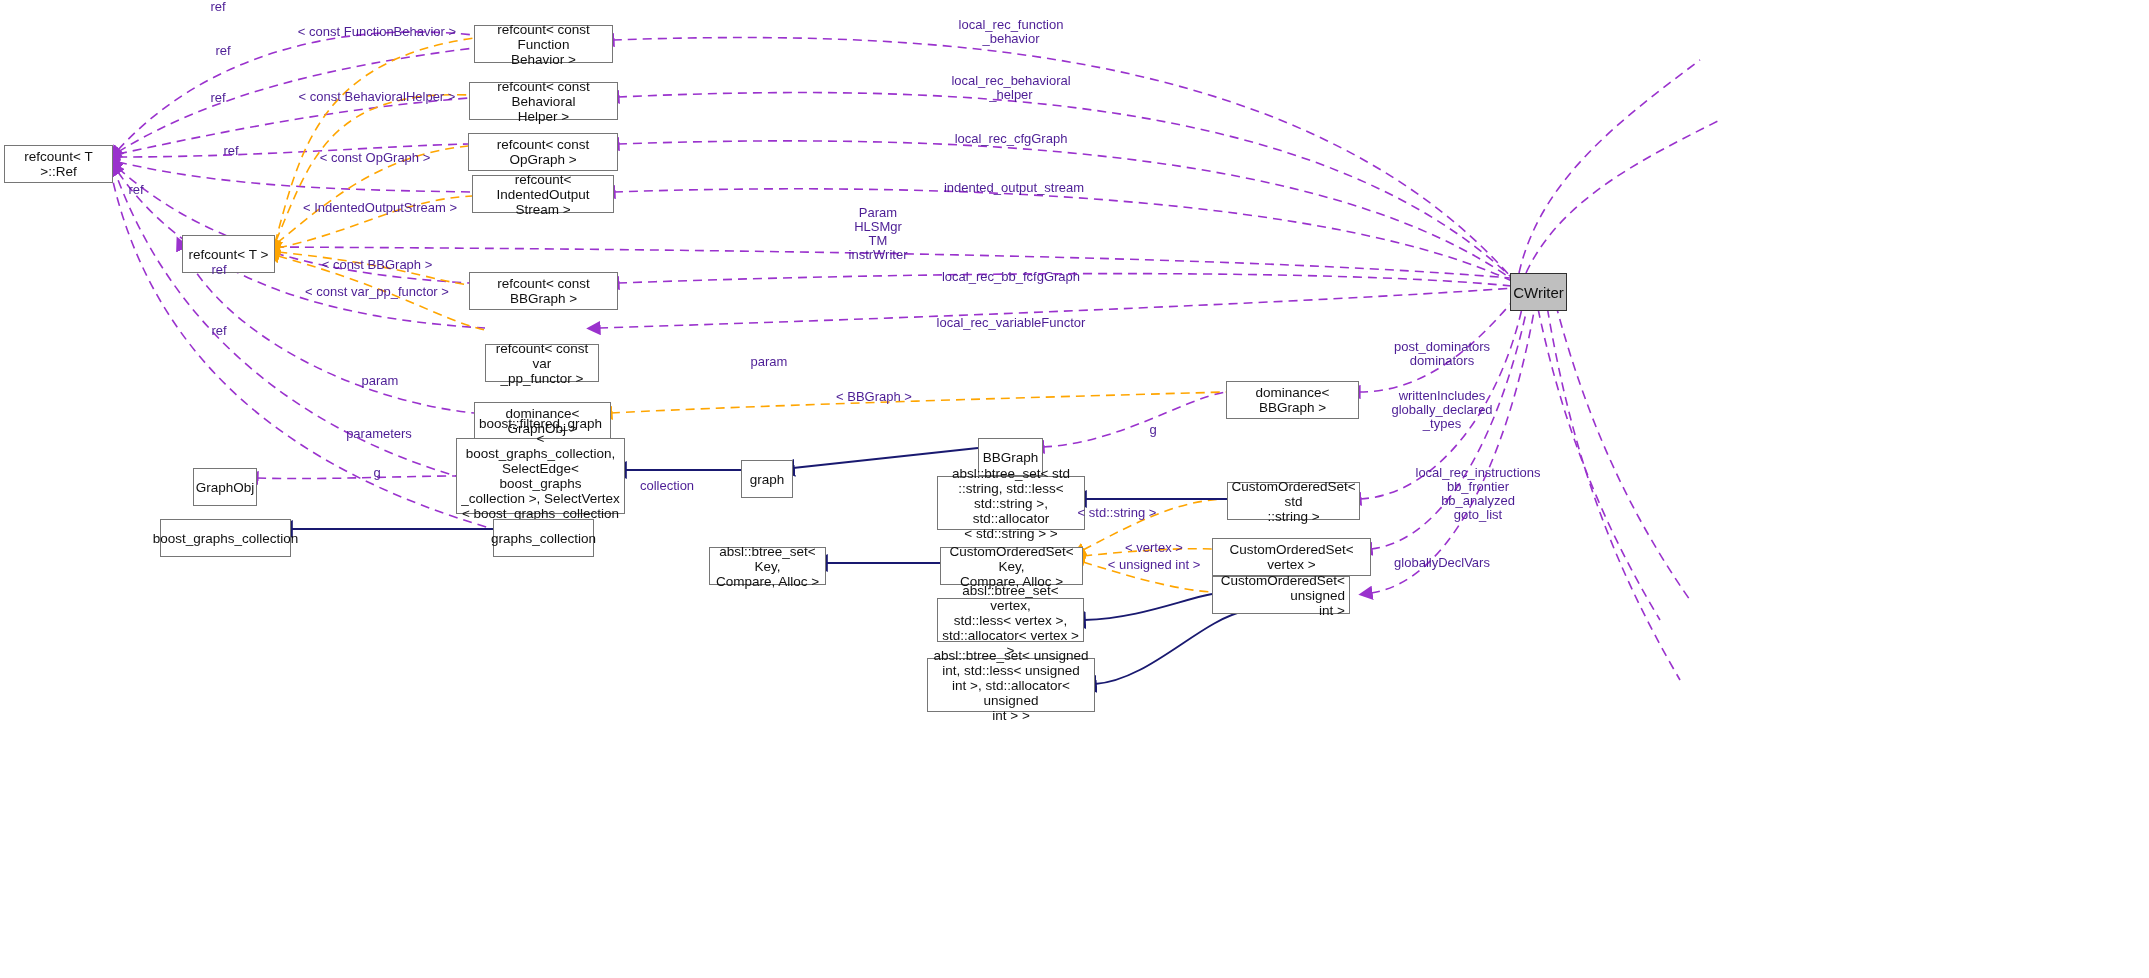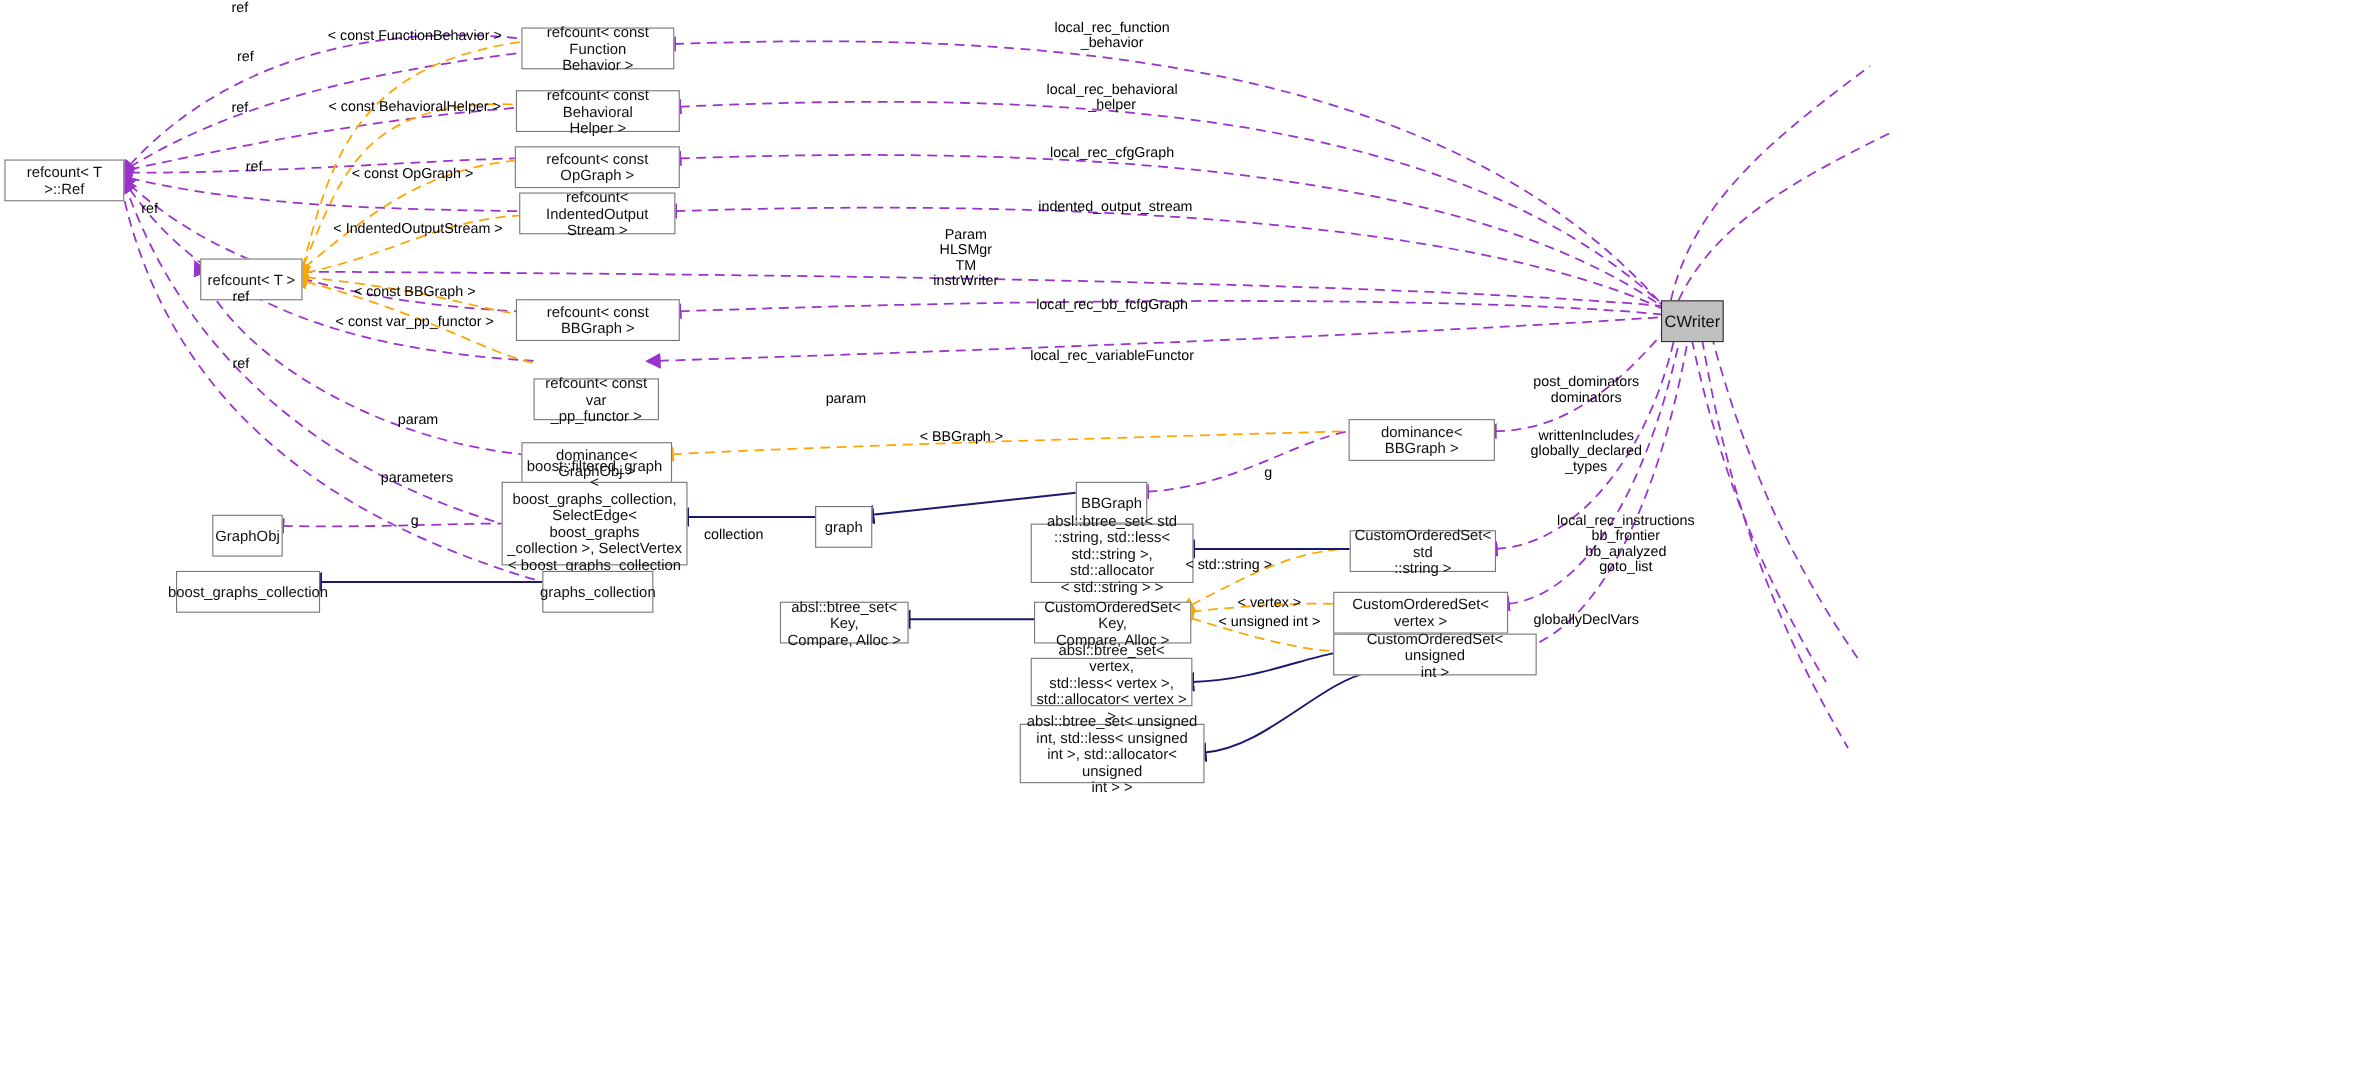--- a/index.html
+++ b/index.html
@@ -30,21 +30,21 @@
   .node.current{
     background:#bfbfbf;
     border:1px solid #303030;
     font-size:15px;
   }
   .node.plain{border:1px solid #767676;}
   .elabel{
     position:absolute;
     font-size:13px;
     line-height:14px;
-    color:#000000;
+    color:#4c1d95;
     text-align:center;
     white-space:pre-line;
     background:transparent;
     z-index:4;
     transform:translateX(-50%);
   }
 </style>
 </head>
 <body>
 
@@ -151,21 +151,21 @@
 ::string, std::less&lt;
 std::string &gt;, std::allocator
 &lt; std::string &gt; &gt;</div>
       <div class="node plain" style="left: 1227px; top: 482px; width: 133px; height: 35px;">CustomOrderedSet&lt; std
 ::string &gt;</div>
       <div class="node plain" style="left: 709px; top: 547px; width: 117px; height: 35px;">absl::btree_set&lt; Key,
 Compare, Alloc &gt;</div>
       <div class="node plain" style="left: 940px; top: 547px; width: 143px; height: 35px;">CustomOrderedSet&lt; Key,
 Compare, Alloc &gt;</div>
       <div class="node plain" style="left: 1212px; top: 538px; width: 159px; height: 23px;">CustomOrderedSet&lt; vertex &gt;</div>
-      <div class="node plain" style="left: 1212px; top: 576px; width: 185px; height: 35px;">CustomOrderedSet&lt; unsigned
+      <div class="node plain" style="left: 1212px; top: 576px; width: 138px; height: 35px; text-align: right;">CustomOrderedSet&lt; unsigned
 int &gt;</div>
       <div class="node plain" style="left: 937px; top: 598px; width: 147px; height: 44px;">absl::btree_set&lt; vertex,
 std::less&lt; vertex &gt;,
 std::allocator&lt; vertex &gt; &gt;</div>
       <div class="node plain" style="left: 927px; top: 658px; width: 168px; height: 54px;">absl::btree_set&lt; unsigned
 int, std::less&lt; unsigned
 int &gt;, std::allocator&lt; unsigned
 int &gt; &gt;</div>
       <div class="node current" style="left: 1510px; top: 273px; width: 57px; height: 21px;">CWriter</div>
     </div>

